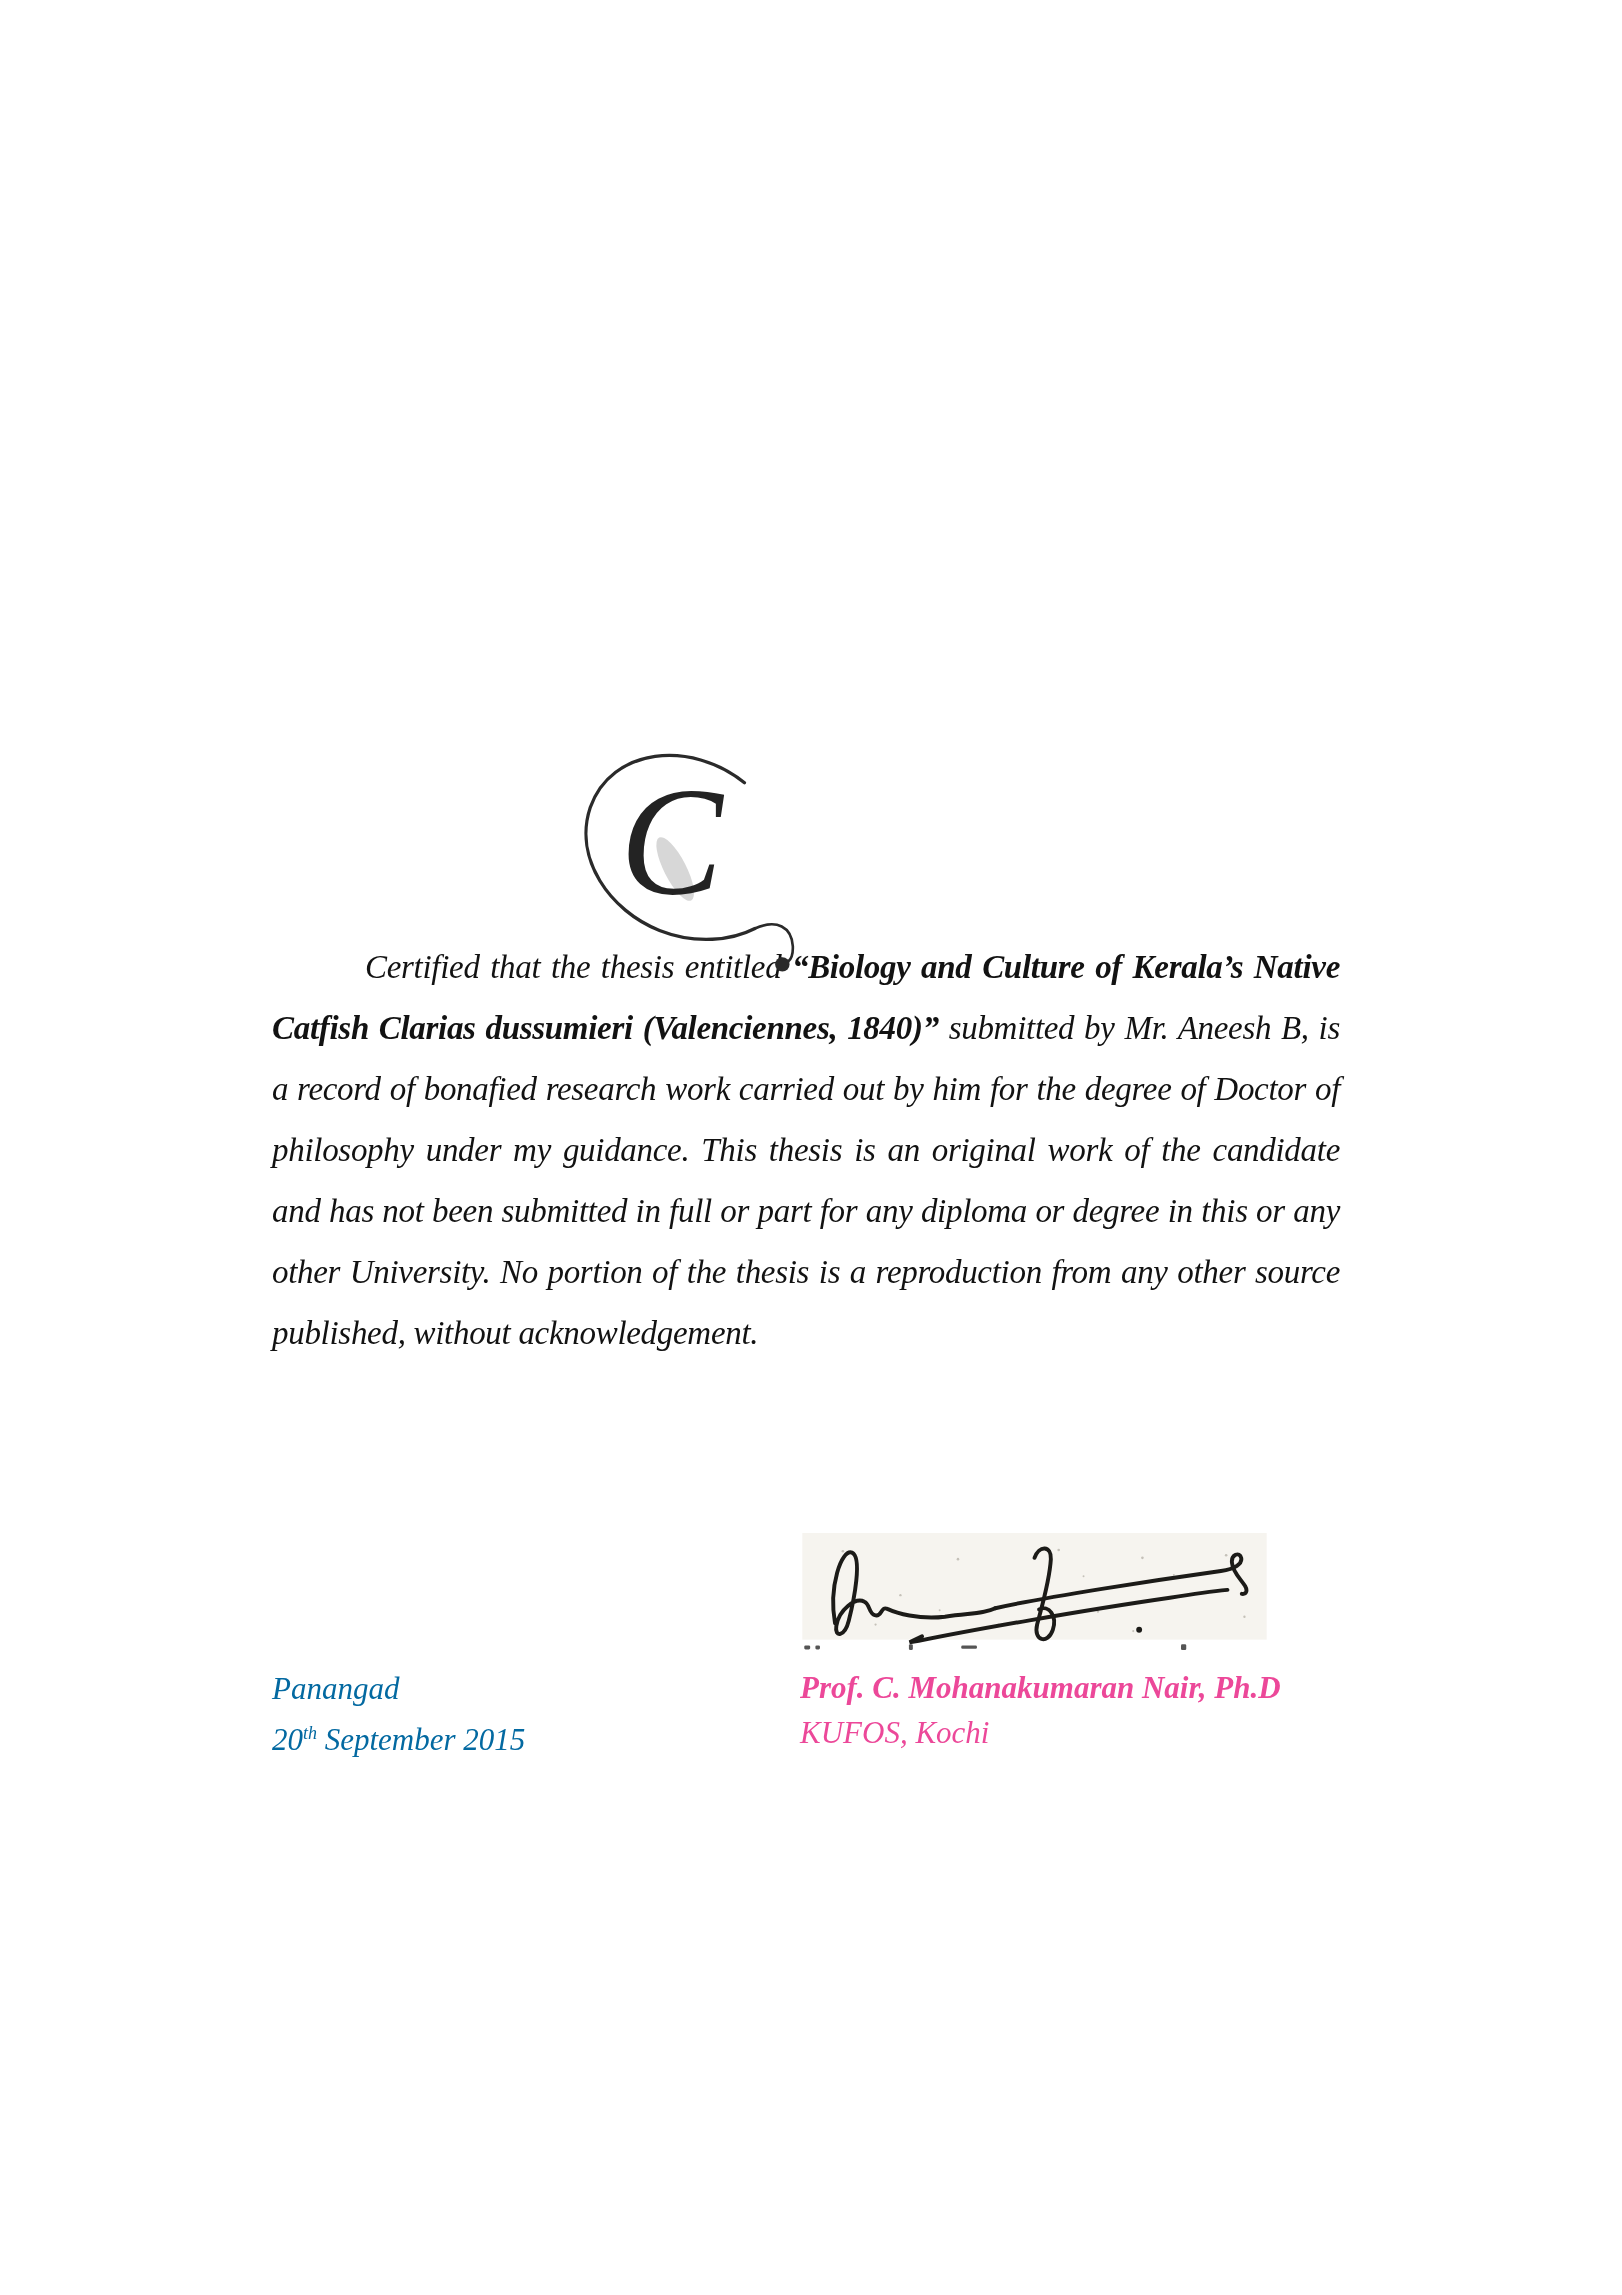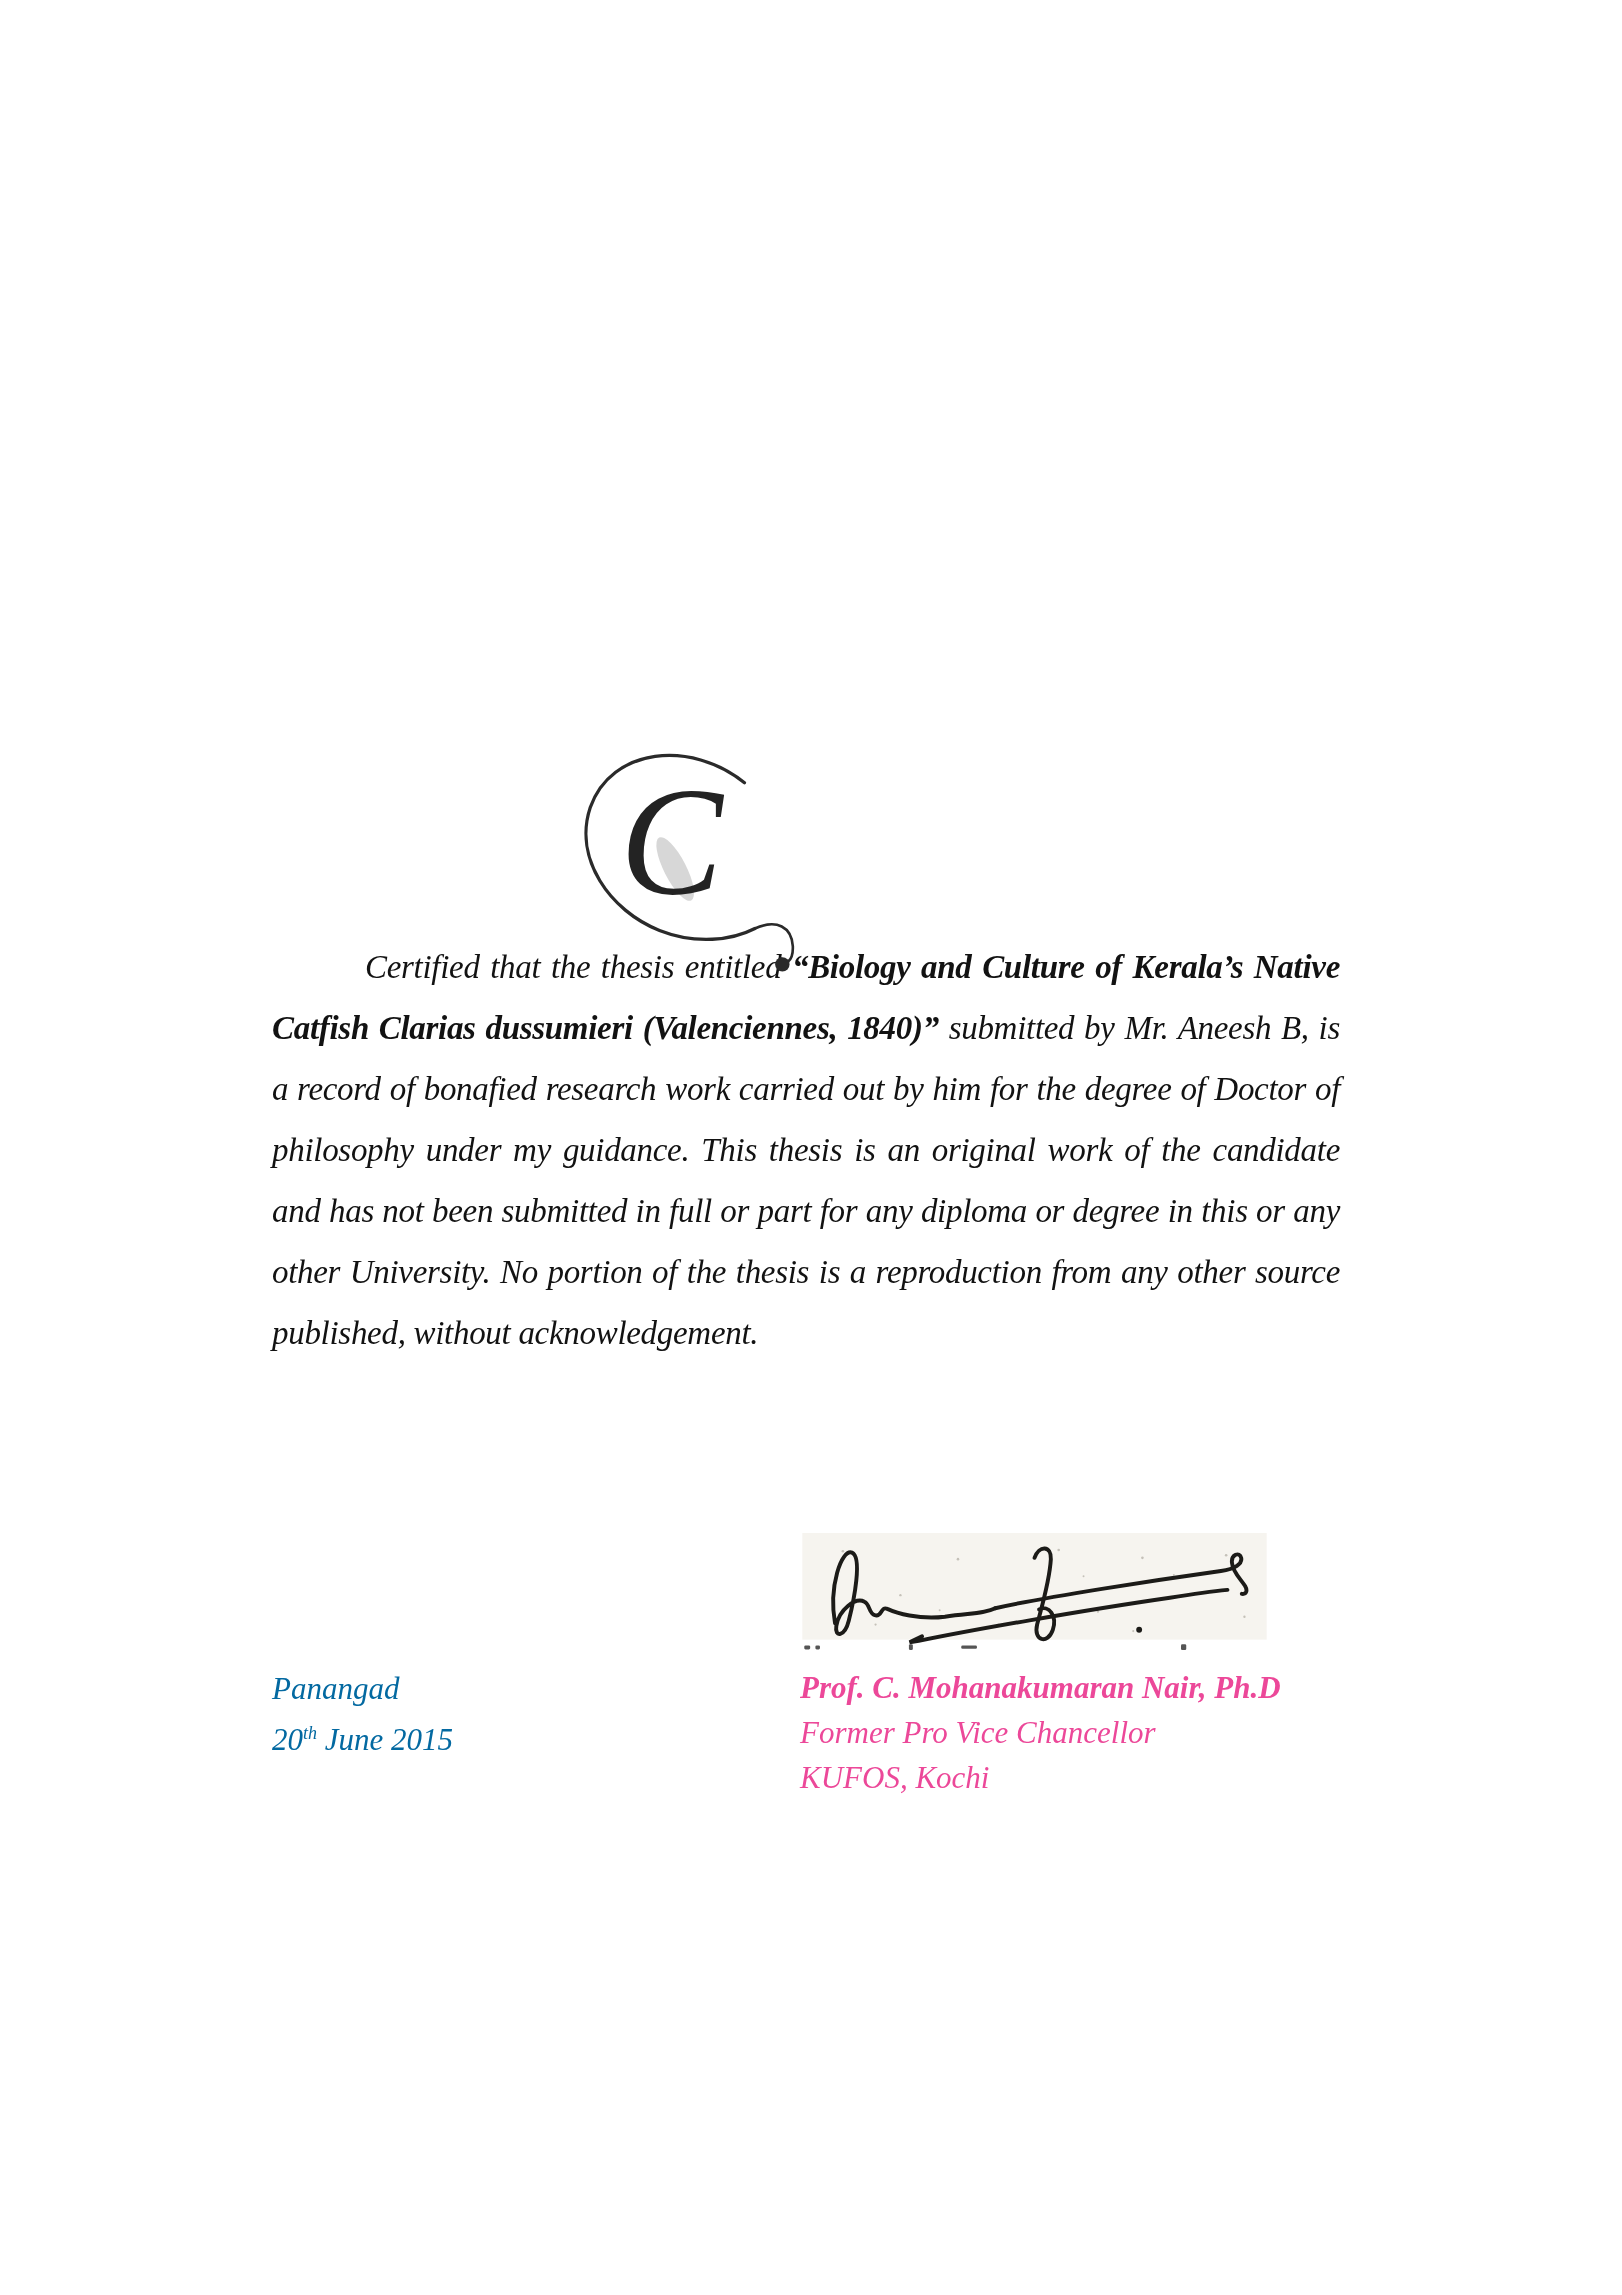--- a/index.html
+++ b/index.html
@@ -131,21 +131,20 @@
       <rect x="20" y="172" width="7" height="6" rx="2"></rect>
       <rect x="163" y="170" width="6" height="9" rx="2"></rect>
       <rect x="243" y="172" width="24" height="5" rx="2"></rect>
       <rect x="579" y="170" width="8" height="9" rx="2"></rect>
     </g>
   </svg>
 </div>
 
 <div class="footer-left">
   <div>Panangad</div>
-  <div><span>20</span><span class="sup">th</span><span> June 2015</span></div>
+  <div><span>20</span><span class="sup">th</span><span> September 2015</span></div>
 </div>
 
 <div class="footer-right">
   <div class="name">Prof. C. Mohanakumaran Nair, Ph.D</div>
-  <div>Former Pro Vice Chancellor</div>
   <div>KUFOS, Kochi</div>
 </div>
 
 
 </body></html>

